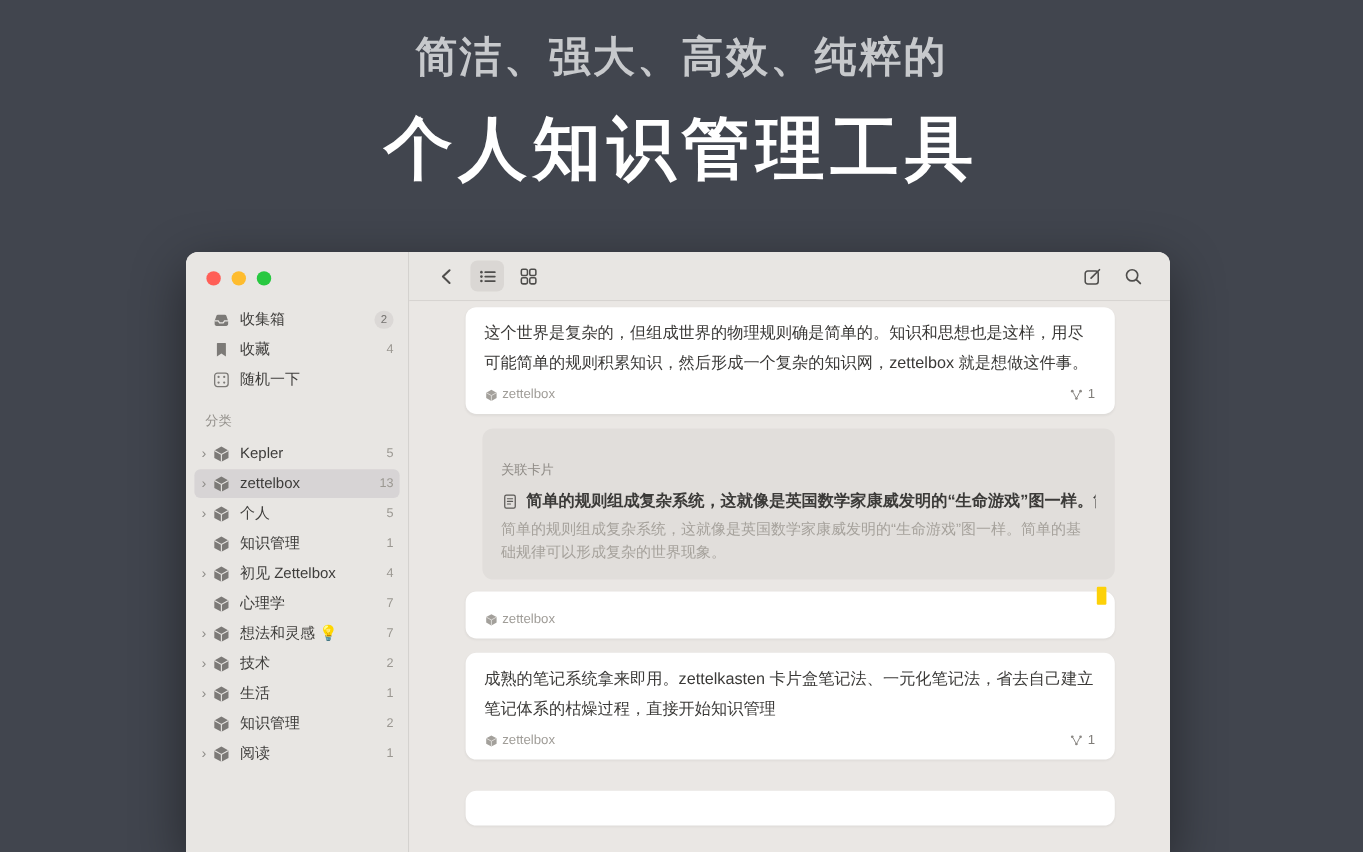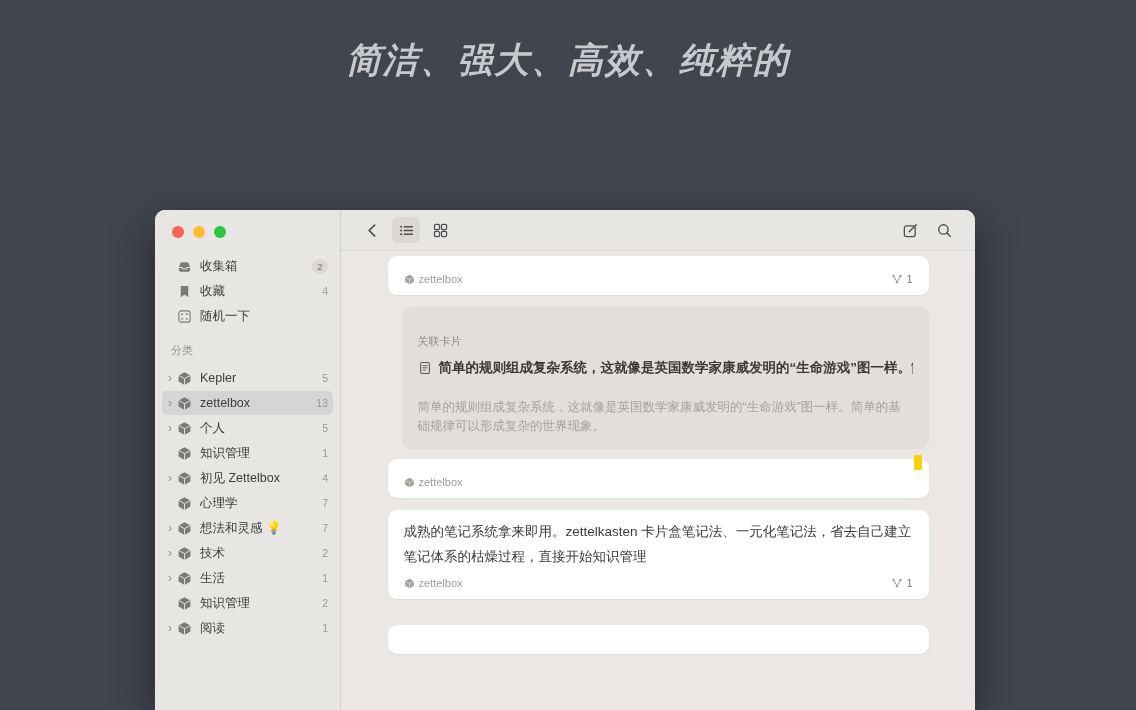--- a/index.html
+++ b/index.html
@@ -4,21 +4,21 @@
 <style>
   * { box-sizing: border-box; margin: 0; padding: 0; }
   html,body { width:1136px; height:710px; overflow:hidden; }
   body {
     background:#41454e;
     font-family:"Liberation Sans", sans-serif;
     position:relative;
   }
 
   
-  .hero { position:absolute; left:0; right:0; top:37px; text-align:center;font-style:italic; }
+  .hero { position:absolute; left:0; right:0; top:24px; text-align:center; }
   .hero-tagline { font-size:35px; font-weight:700; color:#c7c9cc; letter-spacing:2px; }
   .hero-title   { font-size:57px; font-weight:700; color:#ffffff; letter-spacing:5px; margin-top:15px; }
 
   
   .window {
     position:absolute; left:155px; top:210px; width:820px; height:500px;
     border-radius:10px 10px 0 0; overflow:hidden; display:flex;
     box-shadow:0 14px 44px rgba(0,0,0,.45);
     background:#e8e6e3;
   }
@@ -61,21 +61,21 @@
   .links .licon { width:12px; height:12px; color:#8a8783; display:flex; }
   .links .licon svg { width:100%; height:100%; }
 
   .flag { position:absolute; top:-4px; right:7px; width:8px; height:15px; background:#fdd108; border-radius:1px; }
 
   .panel { background:#e1dedb; border-radius:9px; margin:12px 0 10px 14px; padding:11px 16px 13px; }
   .panel-label { font-size:11px; color:#8d8984;margin-top:16px; }
   .panel-title-row { display:flex; align-items:center; gap:7px; margin-top:10px; font-weight:700; font-size:13.5px; color:#3b3a38; white-space:nowrap; overflow:hidden; }
   .panel-title-row .dicon { width:14px; height:14px; color:#5a5856; flex-shrink:0; display:flex; }
   .panel-title-row .dicon svg { width:100%; height:100%; }
-  .panel-preview { font-size:12.5px; color:#a6a29c; line-height:19px; margin-top:21px; }
+  .panel-preview { font-size:12.5px; color:#a6a29c; line-height:19px; margin-top:5px; }
 
   .c1 { margin-bottom:0; }
   .c3 { margin-bottom:12px; }
   .c4 { margin-bottom:26px; }
   .c5 { padding-bottom:20px; }
   .defs { position:absolute; width:0; height:0; overflow:hidden; }
 </style>
 </head>
 <body>
 
@@ -130,20 +130,21 @@
       <circle cx="3.4" cy="4" r="1.5" fill="currentColor"></circle>
       <circle cx="12.6" cy="4" r="1.5" fill="currentColor"></circle>
       <circle cx="8" cy="12" r="1.5" fill="currentColor"></circle>
       <path d="M4.4 5.3 L7.2 10.7 M11.6 5.3 L8.8 10.7" stroke="currentColor" stroke-width="1.1"></path>
     </g>
   </defs>
 </svg>
 
 <div class="hero">
   <div class="hero-tagline">简洁、强大、高效、纯粹的</div>
+  <div class="hero-title">个人知识管理工具</div>
 </div>
 
 <div class="window">
 
   <div class="sidebar">
     <div class="traffic">
       <span class="dot" style="background:#ff5f57"></span>
       <span class="dot" style="background:#febc2e"></span>
       <span class="dot" style="background:#28c840"></span>
     </div>
@@ -323,20 +324,21 @@
           <svg viewBox="0 0 16 16">
             <use href="#i-search"></use>
           </svg>
         </span>
     </div>
 
     <div class="content">
       <div class="col">
 
         <div class="card c1">
+          <div class="note-text">这个世界是复杂的，但组成世界的物理规则确是简单的。知识和思想也是这样，用尽可能简单的规则积累知识，然后形成一个复杂的知识网，zettelbox 就是想做这件事。</div>
           <div class="card-footer">
             <span class="tag">
               <span class="ticon">
                   <svg viewBox="0 0 16 16">
                     <use href="#i-cube"></use>
                   </svg>
                 </span>
               <span>zettelbox</span>
             </span>
             <span class="links">

